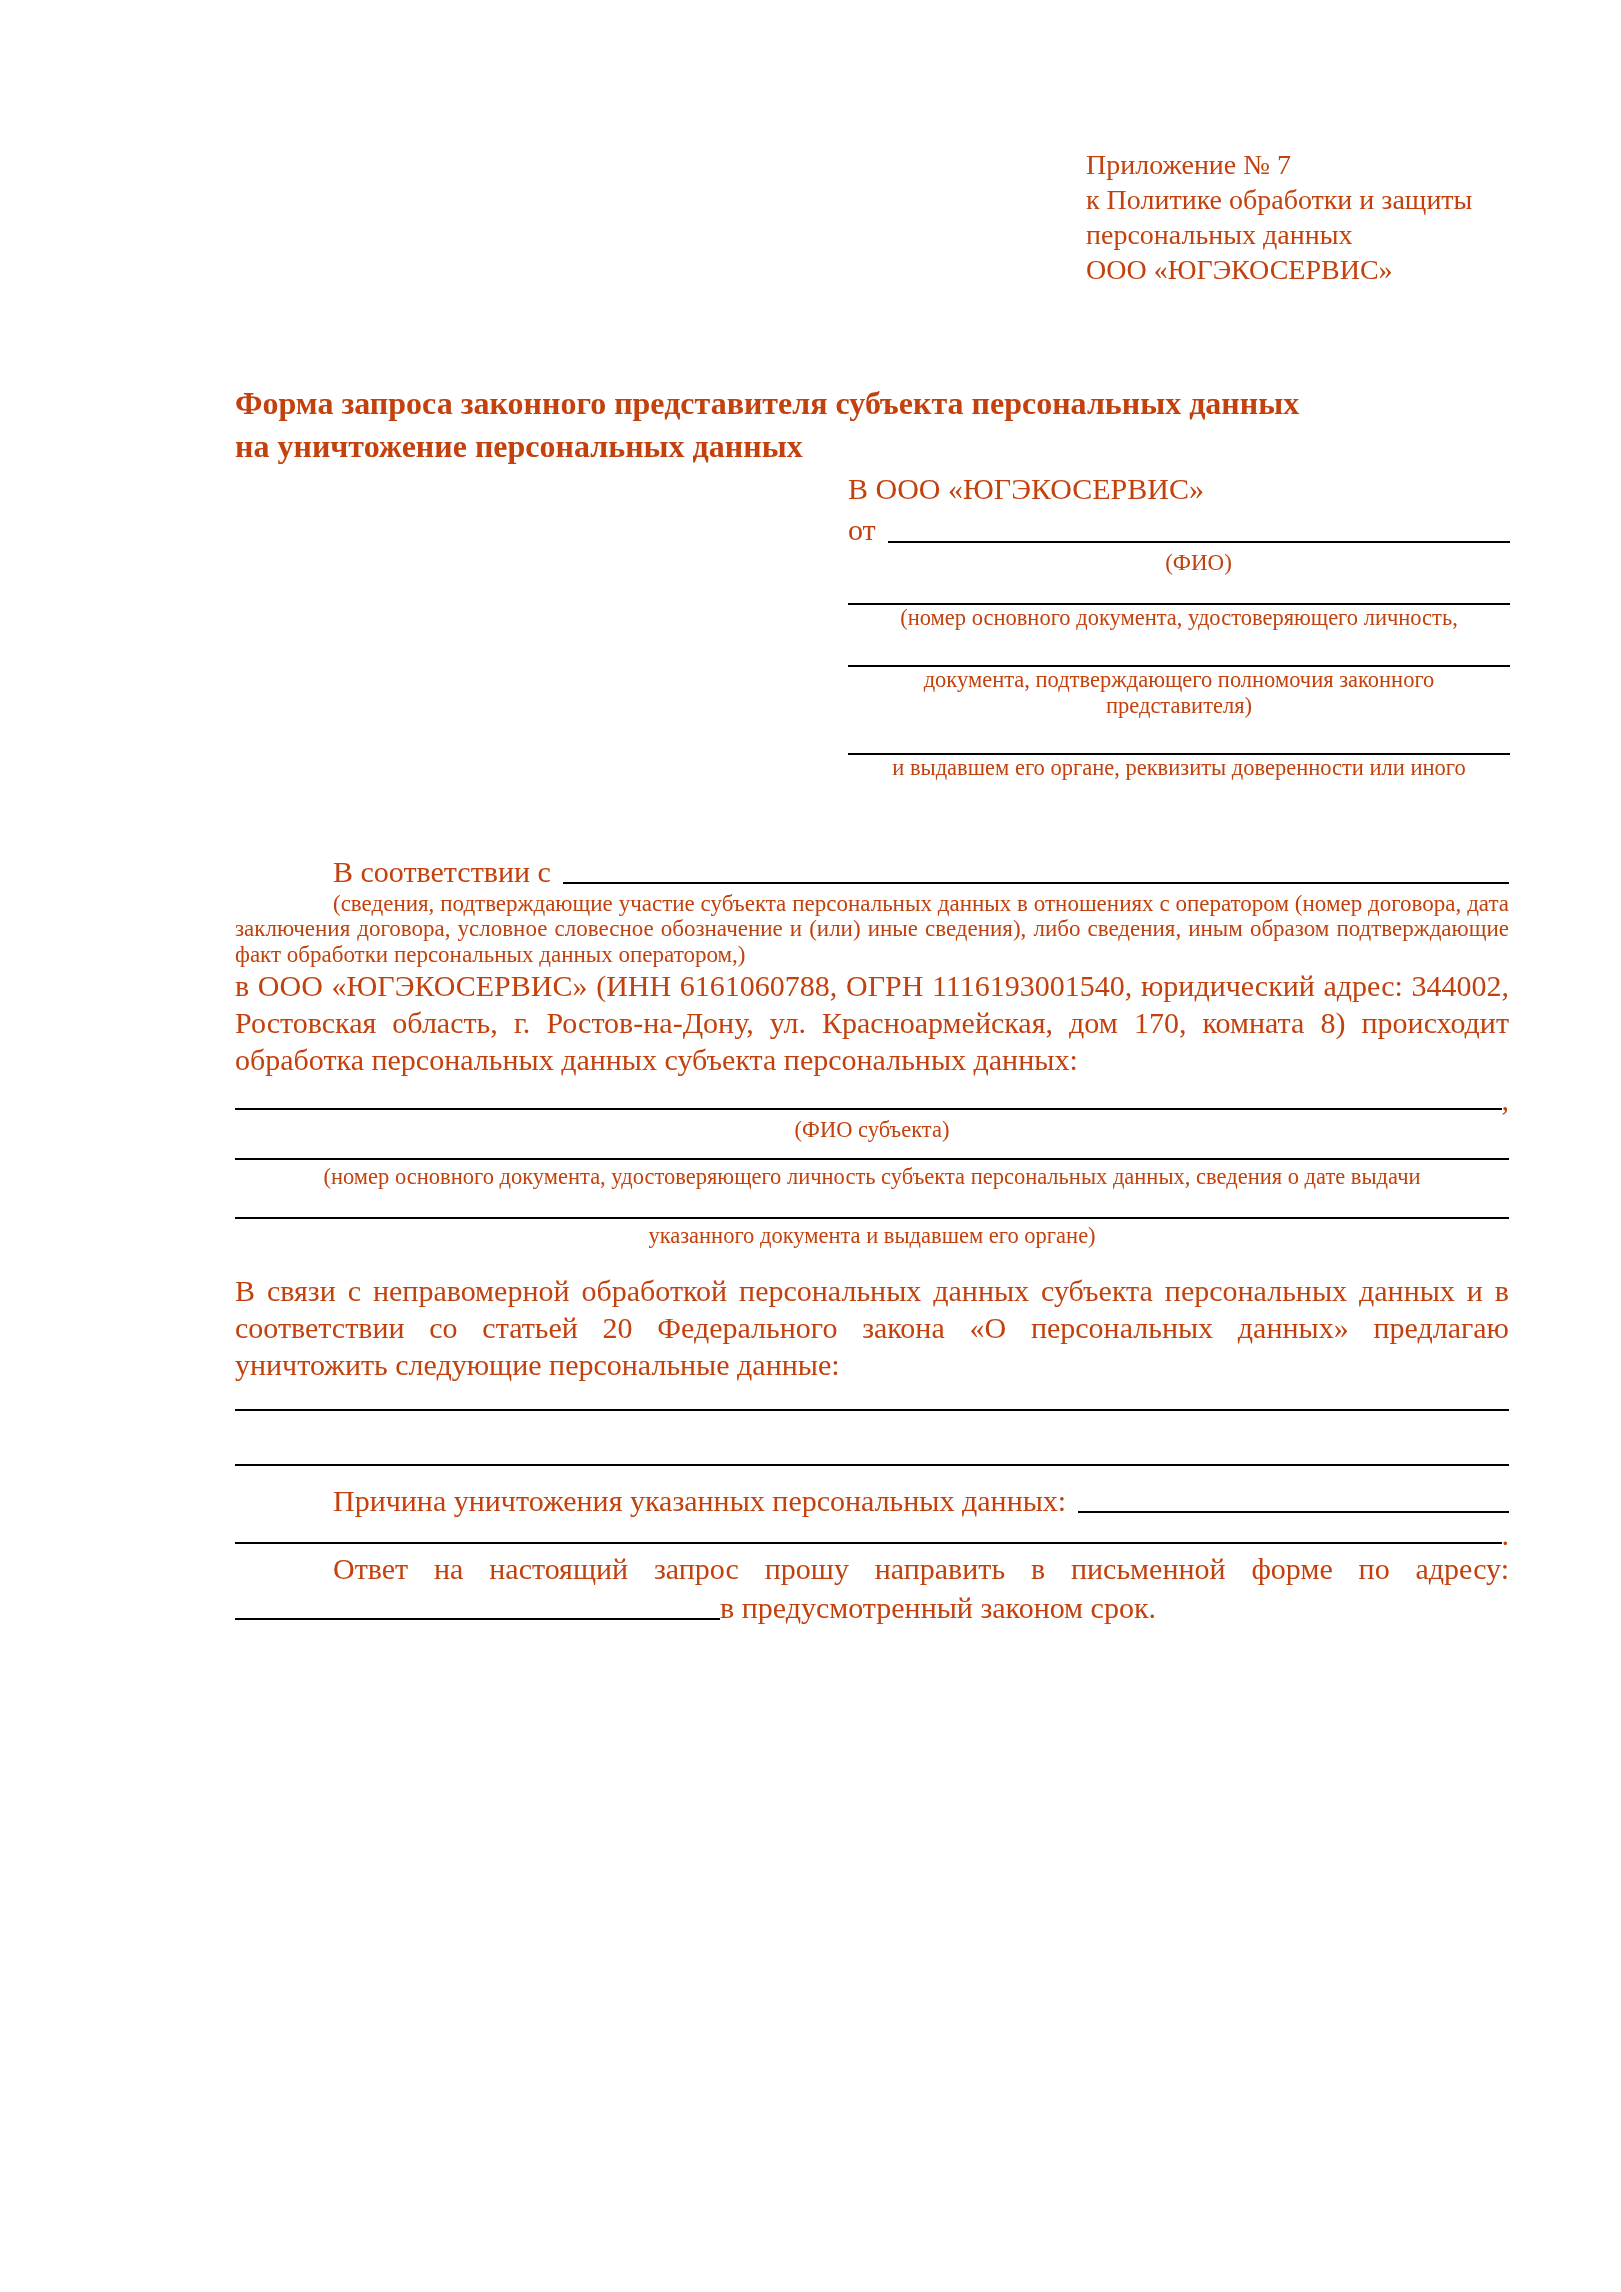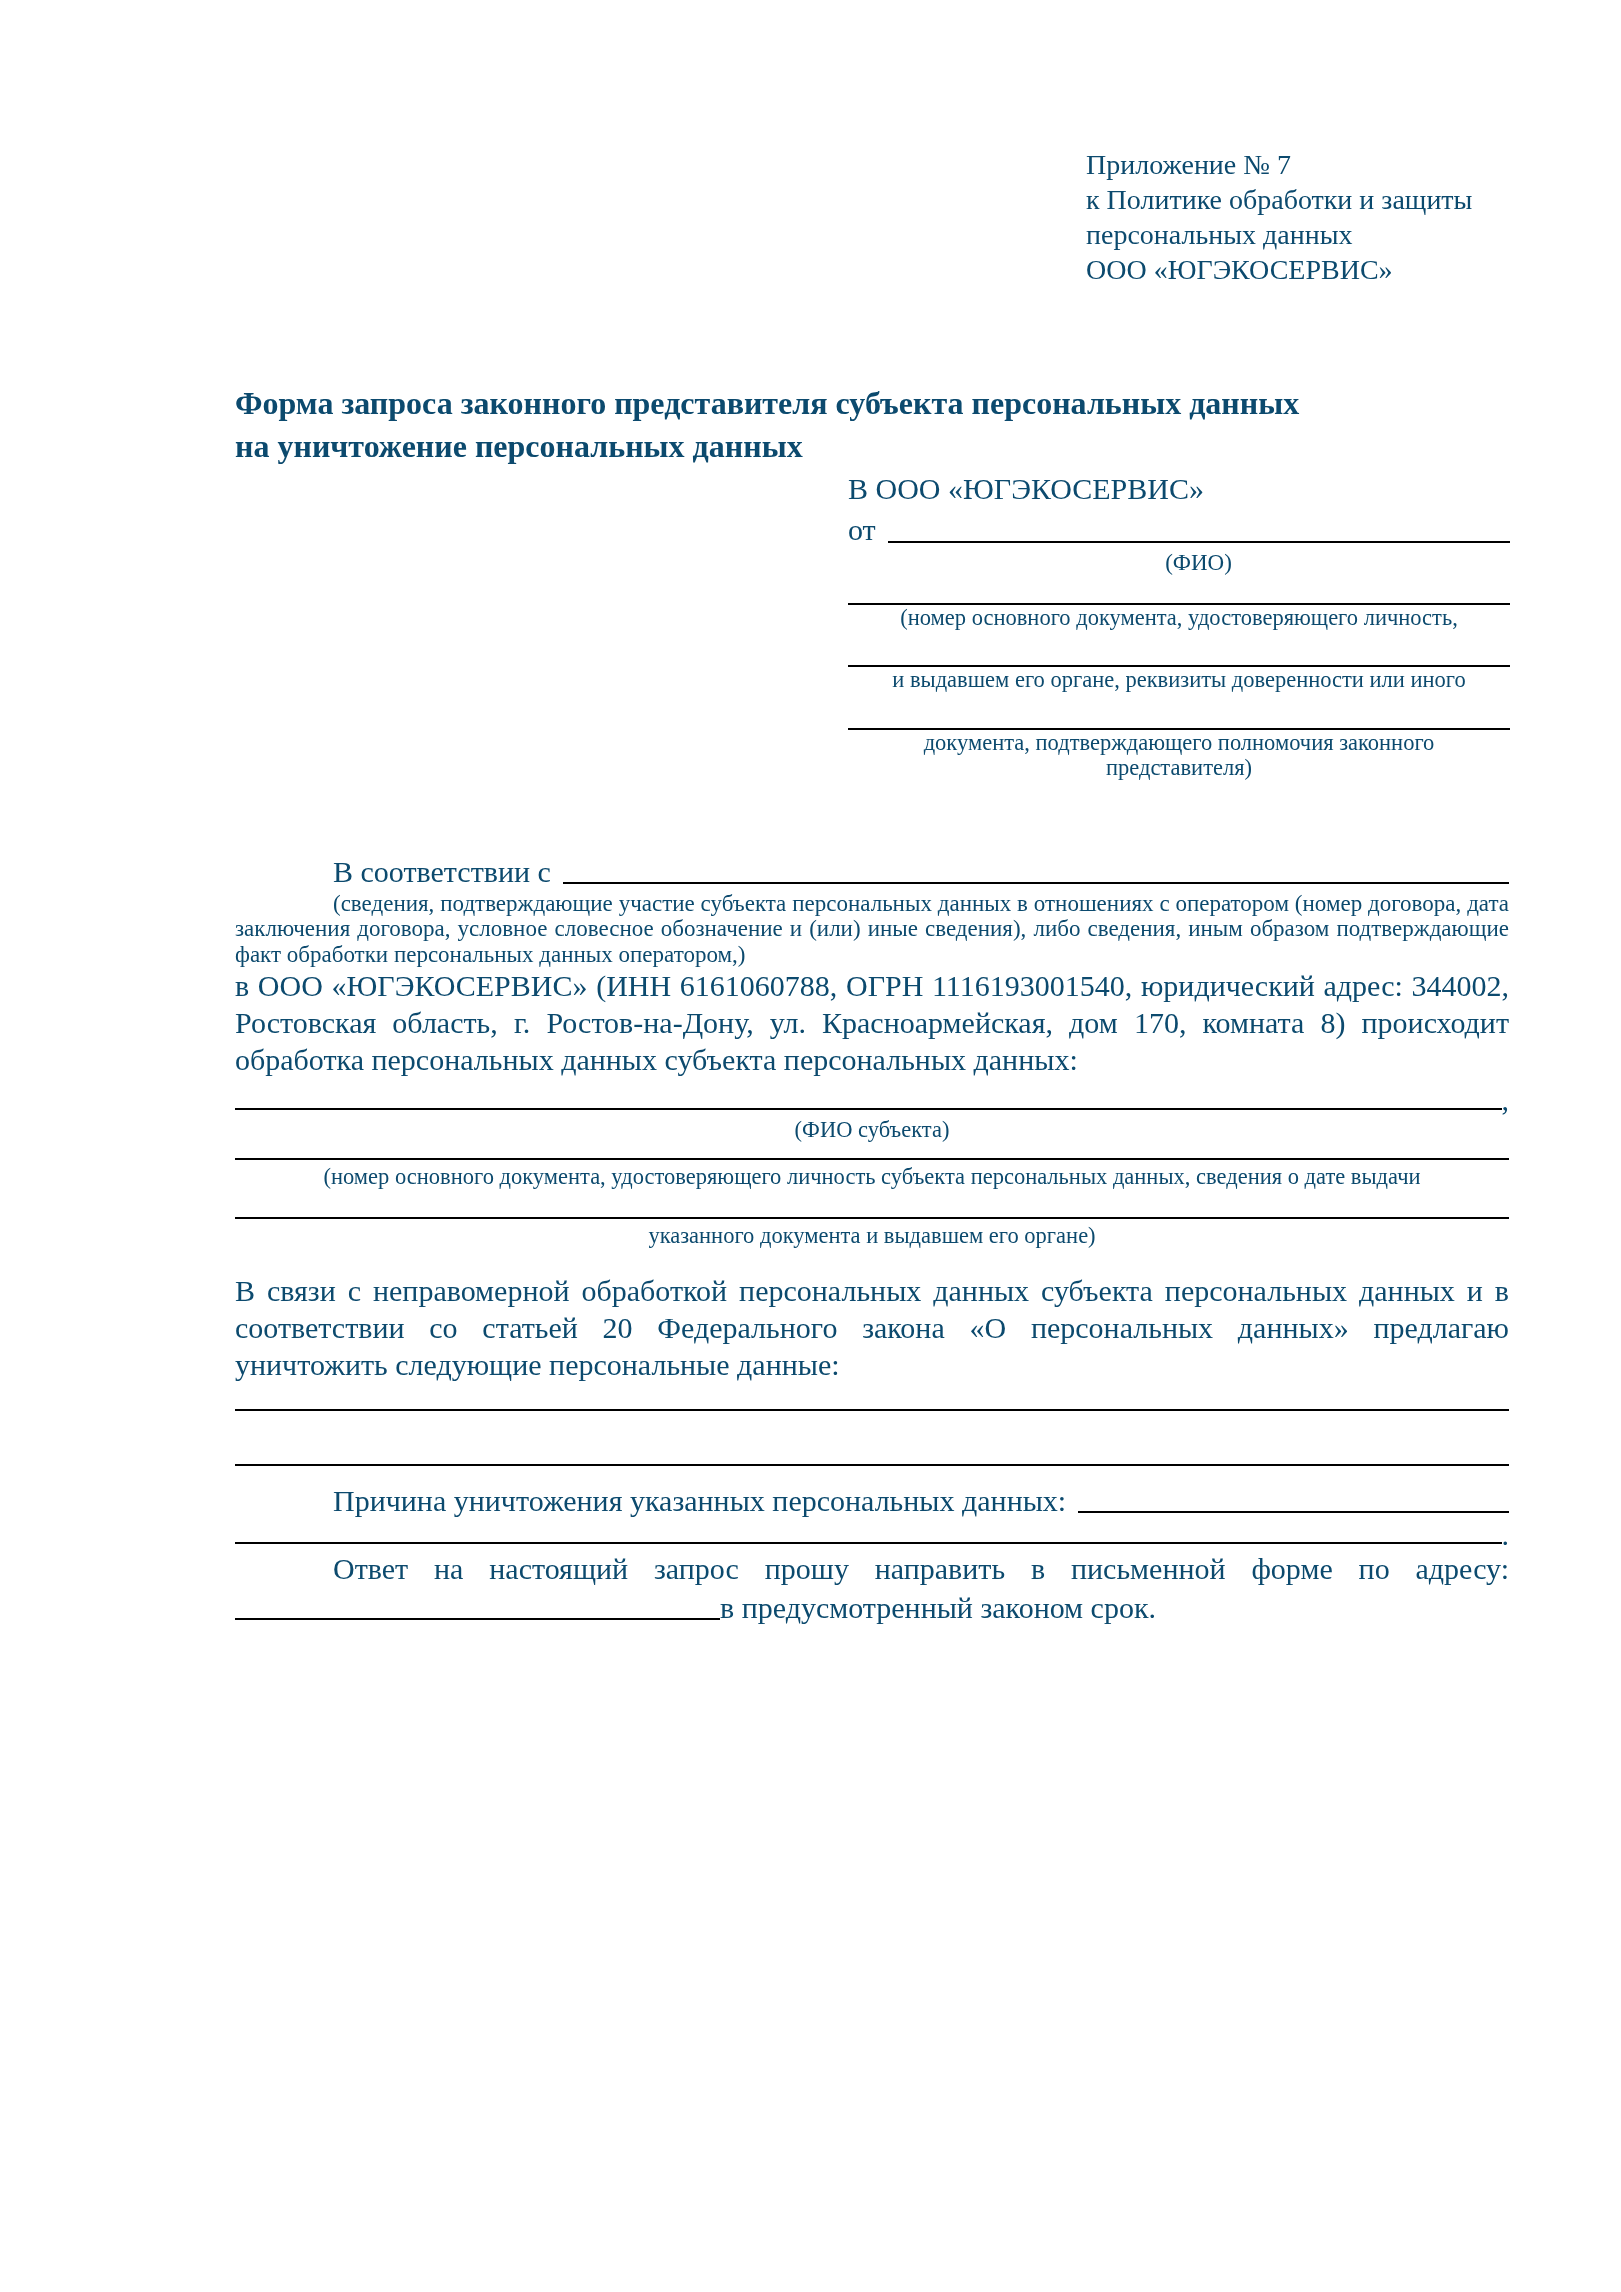--- a/index.html
+++ b/index.html
@@ -5,21 +5,21 @@
   html,body{margin:0;padding:0;background:#e9e9e9;}
   .page{
     position:relative;
     width:1621px;height:2293px;
     margin:0 auto;
     background:#ffffff;
     box-sizing:border-box;
     padding:147px 112px 0 235px;
     overflow:hidden;
     font-family:"Liberation Serif","DejaVu Serif",serif;
-    color:#0c4a6e;
+    color:#c2410c;
     font-size:30px;
     line-height:37px;
   }
   
   .appendix{margin-left:851px;font-size:28px;line-height:35px;}
   
   .title{margin-top:95px;text-align:left;font-weight:bold;font-size:32px;line-height:43px;}
   
   .addr{margin-left:613px;width:662px;}
   .addr-to{line-height:41px;}
@@ -81,27 +81,27 @@
     <div class="from-row">
       <span class="lbl">от</span>
       <span class="rule fillrule"></span>
     </div>
     <div class="fio-cap">(ФИО)</div>
 
     <div class="field">
       <div class="rule field-line"></div>
       <div class="cap">(номер основного документа, удостоверяющего личность,</div>
     </div>
+    <div class="field f4">
+      <div class="rule field-line"></div>
+      <div class="cap">документа, подтверждающего полномочия законного представителя)</div>
+    </div>
     <div class="field f3">
       <div class="rule field-line"></div>
       <div class="cap">и выдавшем его органе, реквизиты доверенности или иного</div>
-    </div>
-    <div class="field f4">
-      <div class="rule field-line"></div>
-      <div class="cap">документа, подтверждающего полномочия законного представителя)</div>
     </div>
   </div>
 
   <div class="accordance">
     <span class="lbl">В соответствии с</span>
     <span class="rule fillrule"></span>
   </div>
 
   <div class="note">(сведения, подтверждающие участие субъекта персональных данных в отношениях с оператором (номер договора, дата заключения договора, условное словесное обозначение и (или) иные сведения), либо сведения, иным образом подтверждающие факт обработки персональных данных оператором,)</div>
 

